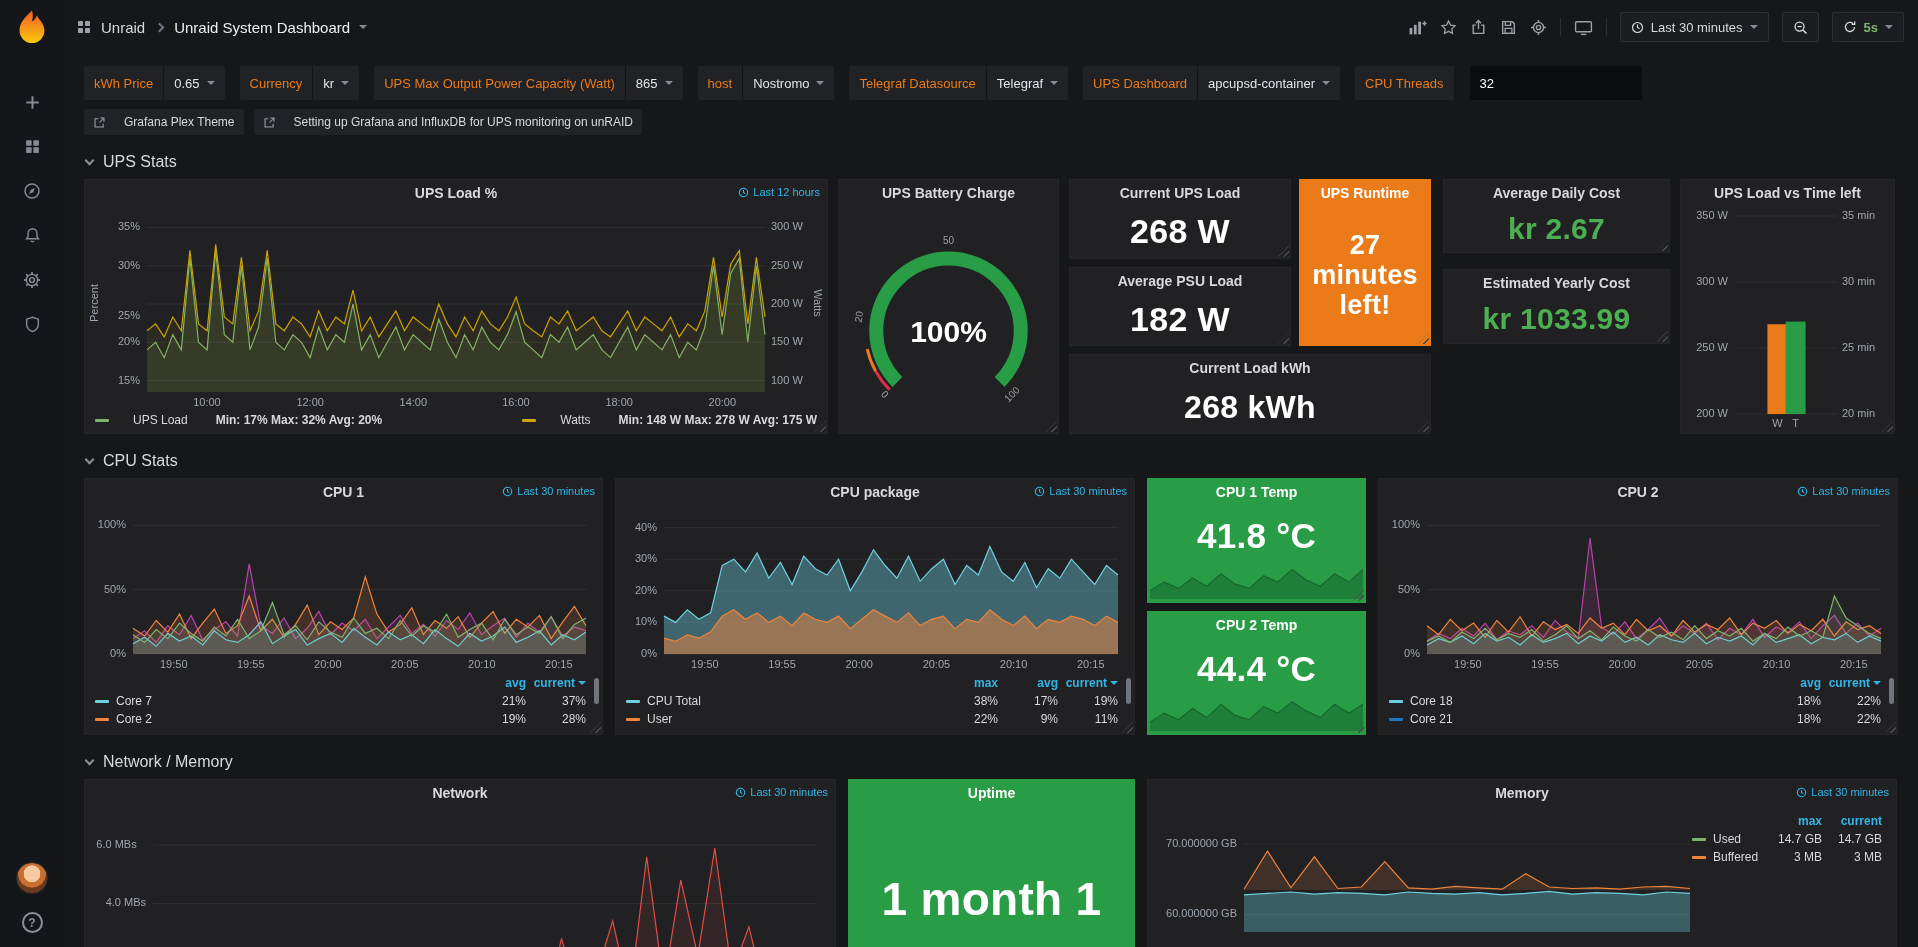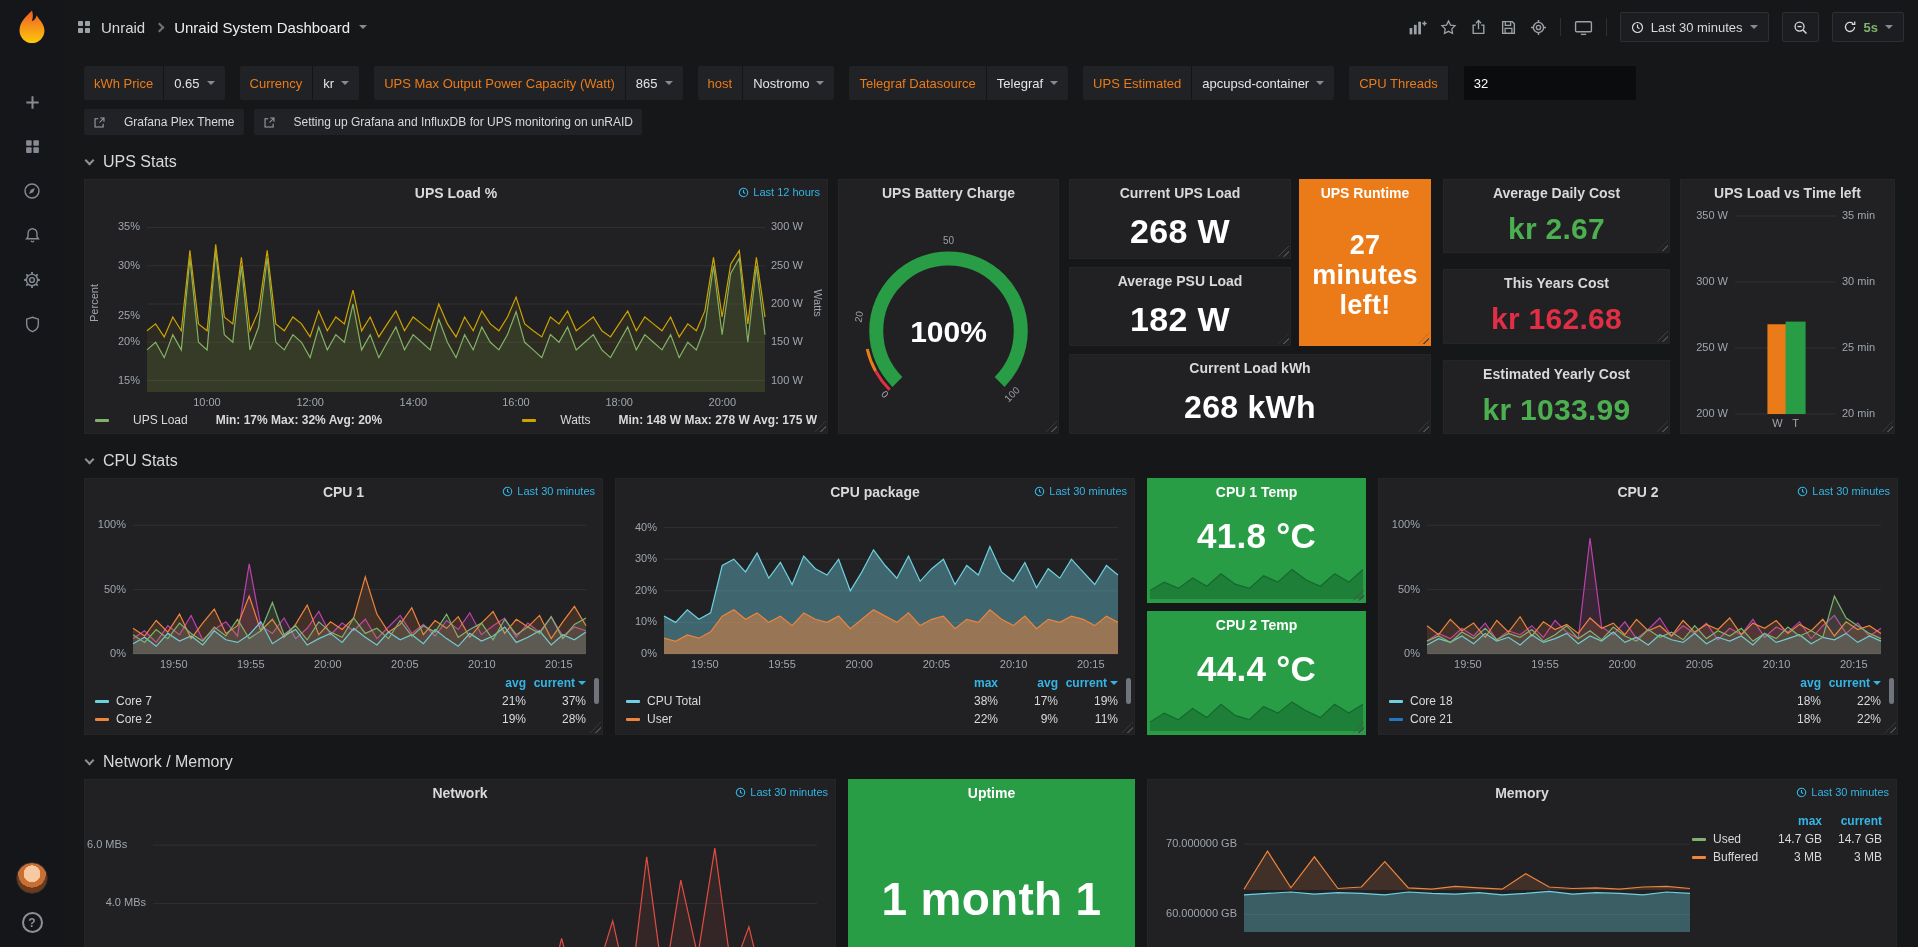--- a/index.html
+++ b/index.html
@@ -301,21 +301,21 @@
         </span>
     </div>
     <div class="var-chip">
       <span class="lbl">Telegraf Datasource</span>
       <span class="val">
           <span>Telegraf</span>
           <span class="caret"></span>
         </span>
     </div>
     <div class="var-chip">
-      <span class="lbl">UPS Estimated</span>
+      <span class="lbl">UPS Dashboard</span>
       <span class="val">
           <span>apcupsd-container</span>
           <span class="caret"></span>
         </span>
     </div>
     <div class="var-chip">
       <span class="lbl">CPU Threads</span>
     </div>
     <input class="var-input" value="32" style="">
   </div>
@@ -455,27 +455,20 @@
 
     <div class="g-cost">
       <div class="panel">
         <div class="panel-header">Average Daily Cost</div>
         <div class="stat-body">
             <span class="stat-value fs30 v-green">kr 2.67</span>
           </div>
         <div class="resize-h"></div>
       </div>
       <div class="panel">
-        <div class="panel-header">This Years Cost</div>
-        <div class="stat-body">
-            <span class="stat-value fs30 v-red">kr 162.68</span>
-          </div>
-        <div class="resize-h"></div>
-      </div>
-      <div class="panel">
         <div class="panel-header">Estimated Yearly Cost</div>
         <div class="stat-body">
             <span class="stat-value fs30 v-green">kr 1033.99</span>
           </div>
         <div class="resize-h"></div>
       </div>
     </div>
 
     <div class="panel">
       <div class="panel-header">UPS Load vs Time left</div>
@@ -738,21 +731,21 @@
           <svg width="746" height="220">
             <line x1="66" x2="730" y1="153.71428571428572" y2="153.71428571428572" stroke="rgba(255,255,255,0.07)" stroke-width="1"></line>
             <line x1="66" x2="730" y1="95.42857142857143" y2="95.42857142857143" stroke="rgba(255,255,255,0.07)" stroke-width="1"></line>
             <line x1="66" x2="730" y1="37.14285714285715" y2="37.14285714285715" stroke="rgba(255,255,255,0.07)" stroke-width="1"></line>
             <path d="M66.0 203.3L83.0 206.2L100.1 200.3L117.1 203.3L134.1 197.4L151.1 206.2L168.2 200.3L185.2 194.5L202.2 203.3L219.2 206.2L236.3 197.4L253.3 200.3L270.3 203.3L287.3 194.5L304.4 206.2L321.4 200.3L338.4 203.3L355.4 197.4L372.5 200.3L389.5 206.2L406.5 194.5L423.5 203.3L440.6 177.0L457.6 200.3L474.6 130.4L491.6 194.5L508.7 168.3L525.7 112.9L542.7 188.7L559.7 48.8L576.8 177.0L593.8 72.1L610.8 147.9L627.8 40.1L644.9 165.4L661.9 118.7L678.9 188.7L695.9 142.1L713.0 197.4L730.0 182.9L730.0 212.0L66.0 212.0Z" fill="#e24d42" fill-opacity="0.1" stroke="none"></path>
             <path d="M66.0 203.3L83.0 206.2L100.1 200.3L117.1 203.3L134.1 197.4L151.1 206.2L168.2 200.3L185.2 194.5L202.2 203.3L219.2 206.2L236.3 197.4L253.3 200.3L270.3 203.3L287.3 194.5L304.4 206.2L321.4 200.3L338.4 203.3L355.4 197.4L372.5 200.3L389.5 206.2L406.5 194.5L423.5 203.3L440.6 177.0L457.6 200.3L474.6 130.4L491.6 194.5L508.7 168.3L525.7 112.9L542.7 188.7L559.7 48.8L576.8 177.0L593.8 72.1L610.8 147.9L627.8 40.1L644.9 165.4L661.9 118.7L678.9 188.7L695.9 142.1L713.0 197.4L730.0 182.9" fill="none" stroke="#e24d42" stroke-width="1.2"></path>
             <path d="M66.0 207.6L83.0 209.1L100.1 206.2L117.1 208.5L134.1 206.8L151.1 209.1L168.2 207.6L185.2 206.2L202.2 208.5L219.2 209.1L236.3 206.8L253.3 207.6L270.3 209.1L287.3 206.2L304.4 208.5L321.4 207.6L338.4 209.1L355.4 206.8L372.5 207.6L389.5 209.1L406.5 206.2L423.5 208.5L440.6 203.3L457.6 207.6L474.6 200.3L491.6 206.2L508.7 203.3L525.7 197.4L542.7 206.2L559.7 194.5L576.8 203.3L593.8 197.4L610.8 200.3L627.8 194.5L644.9 203.3L661.9 200.3L678.9 206.2L695.9 201.8L713.0 207.6L730.0 204.7L730.0 212.0L66.0 212.0Z" fill="#7eb26d" fill-opacity="0.1" stroke="none"></path>
             <path d="M66.0 207.6L83.0 209.1L100.1 206.2L117.1 208.5L134.1 206.8L151.1 209.1L168.2 207.6L185.2 206.2L202.2 208.5L219.2 209.1L236.3 206.8L253.3 207.6L270.3 209.1L287.3 206.2L304.4 208.5L321.4 207.6L338.4 209.1L355.4 206.8L372.5 207.6L389.5 209.1L406.5 206.2L423.5 208.5L440.6 203.3L457.6 207.6L474.6 200.3L491.6 206.2L508.7 203.3L525.7 197.4L542.7 206.2L559.7 194.5L576.8 203.3L593.8 197.4L610.8 200.3L627.8 194.5L644.9 203.3L661.9 200.3L678.9 206.2L695.9 201.8L713.0 207.6L730.0 204.7" fill="none" stroke="#7eb26d" stroke-width="1.2"></path>
           </svg>
           <div class="tick-y" style="left: 0px; width: 59px; top: 88.4286px; text-align: right;">4.0 MBs</div>
-          <div class="tick-y" style="left: 0px; width: 59px; top: 30.1429px; text-align: left;">6.0 MBs</div>
+          <div class="tick-y" style="left: 0px; width: 59px; top: 30.1429px; text-align: center;">6.0 MBs</div>
         </div>
 
     </div>
 
     <div class="panel green p-uptime">
       <div class="panel-header">Uptime</div>
       <div class="stat-body">
           <span class="stat-value fs46">1 month 1</span>
         </div>
 

